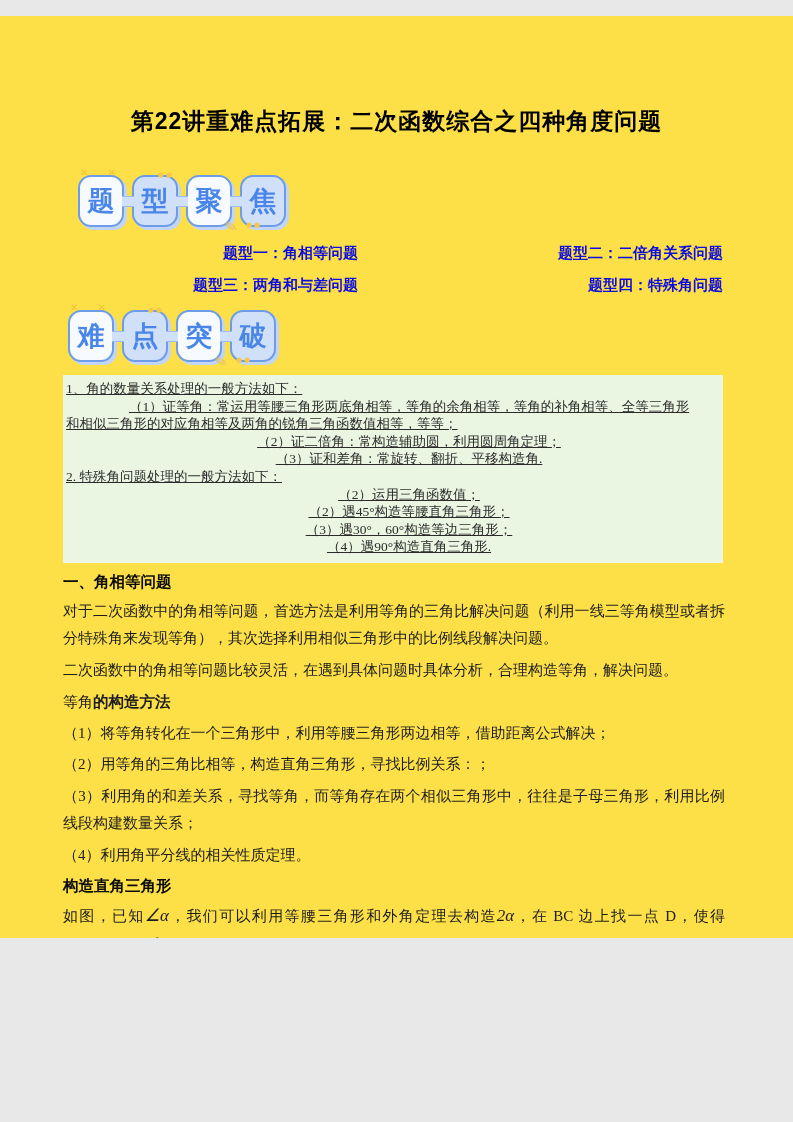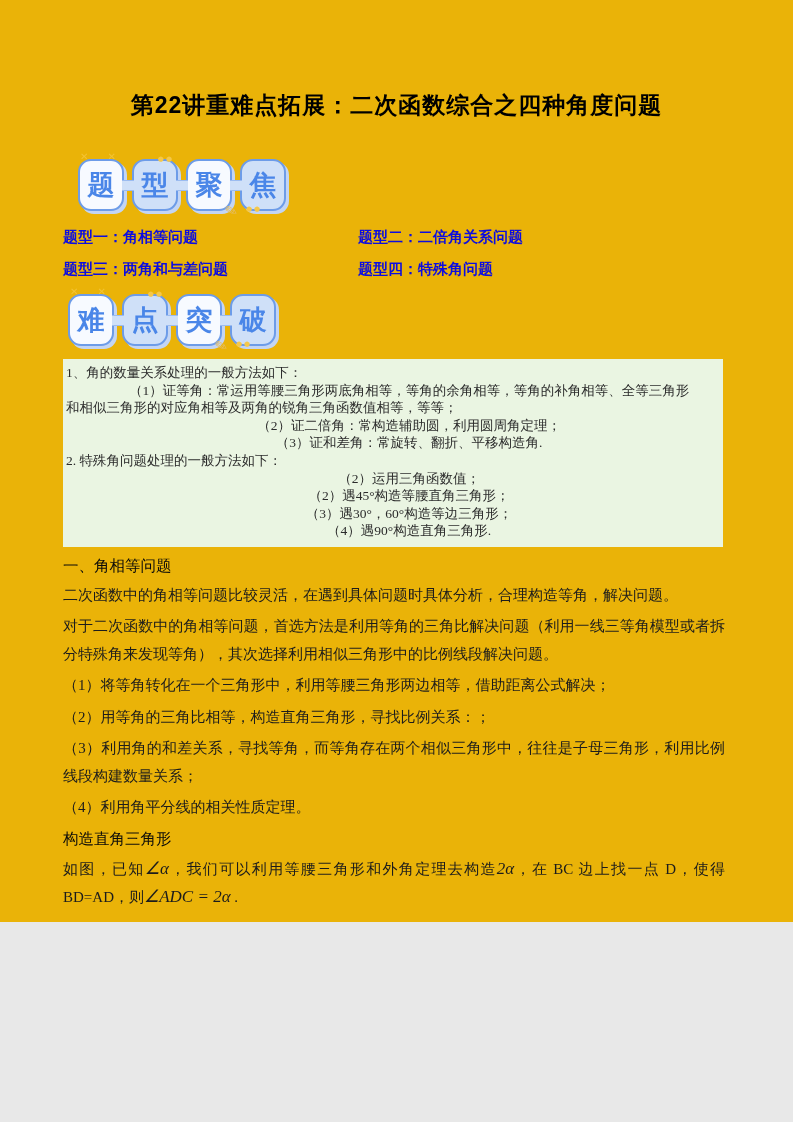--- a/index.html
+++ b/index.html
@@ -1,20 +1,20 @@
 <!DOCTYPE html>
 <html><head>
 <meta charset="utf-8">
 <style>
   html,body{margin:0;padding:0;background:#e8e8e8;}
   .page{
     position:relative;
     width:793px;height:922px;
-    margin:0 auto;
-    background:#eab308;
+    margin:16px auto;
+    background:#fde047;
     overflow:hidden;
     font-family:"Liberation Serif", serif;
     color:#1c1c1c;
   }
   
   .doc-title{
     margin:0;
     padding-top:90px;
     text-align:center;
     font-family:"Liberation Sans", sans-serif;
@@ -73,40 +73,42 @@
     margin:14px 0 0 63px;
     width:660px;
     display:grid;
     grid-template-columns:295px 365px;
     row-gap:15px;
     font-family:"Liberation Sans", sans-serif;
     font-weight:bold;
     font-size:15px;
     line-height:17px;
     color:#0d0de0;
+    text-align:right;
   }
   
   .greenbox{
     margin:10px 0 0 63px;
     width:660px;
     box-sizing:border-box;
     background:#eaf5e2;
     padding:5px 8px 7px 3px;
     font-size:13.5px;
     line-height:17.6px;
     color:#2b2b2b;
+    text-decoration:underline;
   }
   .greenbox .line{white-space:nowrap;}
   .greenbox .indent{padding-left:37px;text-align:center;}
   
   .content{margin:6px 0 0 63px;width:662px;}
   .sec-heading{
     margin:2px 0 0 0;
     font-family:"Liberation Sans", sans-serif;
-    font-weight:normal;
+    font-weight:bold;
     font-size:15.5px;
     line-height:26px;
     color:#0a0a0a;
   }
   .content p{
     margin:3px 0 4px 0;
     font-size:15px;
     line-height:27.5px;
     text-align:justify;
   }
@@ -206,24 +208,25 @@
     <div class="line">2. 特殊角问题处理的一般方法如下：</div>
     <div class="line indent">（2）运用三角函数值；</div>
     <div class="line indent">（2）遇45°构造等腰直角三角形；</div>
     <div class="line indent">（3）遇30°，60°构造等边三角形；</div>
     <div class="line indent">（4）遇90°构造直角三角形.</div>
   </div>
 
   <div class="content">
 
     <h2 class="sec-heading">一、角相等问题</h2>
+    <p>对于二次函数中的角相等问题，首选方法是利用等角的三角比解决问题（利用一线三等角模型或者拆分特殊角来发现等角），其次选择利用相似三角形中的比例线段解决问题。</p>
     <p>二次函数中的角相等问题比较灵活，在遇到具体问题时具体分析，合理构造等角，解决问题。</p>
-    <p>对于二次函数中的角相等问题，首选方法是利用等角的三角比解决问题（利用一线三等角模型或者拆分特殊角来发现等角），其次选择利用相似三角形中的比例线段解决问题。</p>
-
-
+
+
+    <p class="tight mixed"><span>等角</span><span class="bold-part">的构造方法</span></p>
 
     <p>（1）将等角转化在一个三角形中，利用等腰三角形两边相等，借助距离公式解决；</p>
     <p>（2）用等角的三角比相等，构造直角三角形，寻找比例关系：；</p>
     <p>（3）利用角的和差关系，寻找等角，而等角存在两个相似三角形中，往往是子母三角形，利用比例线段构建数量关系；</p>
     <p>（4）利用角平分线的相关性质定理。</p>
 
     <h2 class="sec-heading">构造直角三角形</h2>
 
     <p><span>如图，已知</span><span class="math">∠α</span><span>，我们可以利用等腰三角形和外角定理去构造</span><span class="math">2α</span><span>，在 BC 边上找一点 D，使得 BD=AD，则</span><span class="math">∠ADC = 2α</span><span> .</span></p>
 

